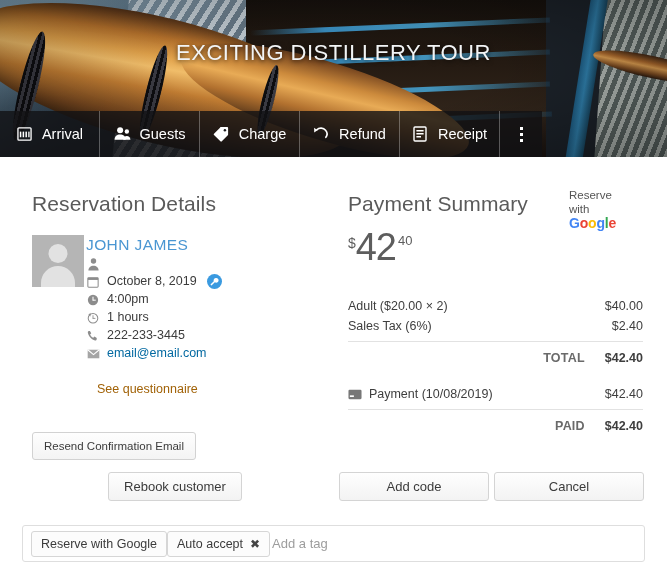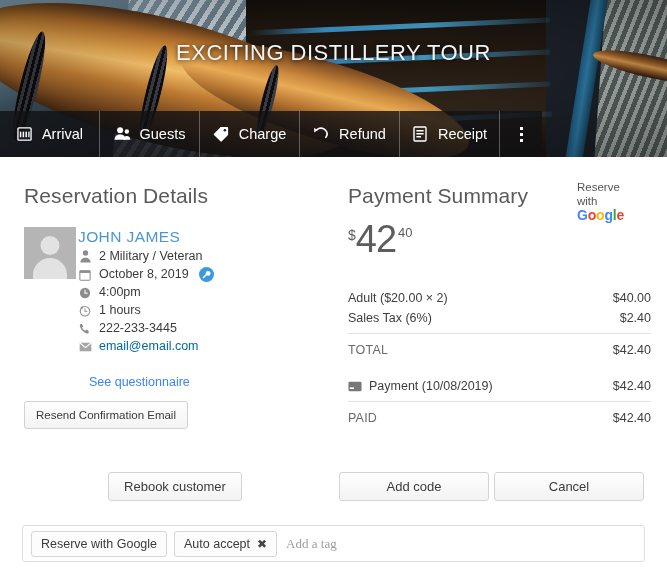--- a/index.html
+++ b/index.html
@@ -125,21 +125,21 @@
     flex:0 0 42px; border-right:0;
     display:flex; align-items:center; justify-content:center; cursor:pointer;
   }
   .tb-icon { display:flex; align-items:center; justify-content:center; width:17px; height:17px; }
   .tb-icon svg { display:block; }
   .dots { display:flex; flex-direction:column; gap:3px; }
   .dots i { display:block; width:3px; height:3px; background:#fff; }
 
   
   .content { position:absolute; left:0; top:157px; width:667px; height:416px; background:#fff; }
-  .cols { display:flex; padding:0; }
+  .cols { display:flex; padding:8px; }
   .col-left  { width:336px; padding:27px 0 0 24px; }
   .col-right { width:331px; padding:27px 16px 0 12px; position:relative; }
 
   .sec-title {
     font-size:21px; color:#5a5a5a; font-weight:400; letter-spacing:.1px;
   }
 
   
   .cust { display:flex; margin-top:19px; }
   .avatar {
@@ -167,31 +167,31 @@
   .link { color:#0369a1; cursor:pointer; }
   .badge-blue {
     width:15px; height:15px; border-radius:50%; background:#3a9ae0;
     display:inline-flex; align-items:center; justify-content:center;
     margin-left:3px; flex:0 0 15px;
   }
   .badge-blue svg { fill:#fff; display:block; }
 
   .see-q {
     margin-top:21px; margin-left:65px;
-    font-size:12.5px; color:#3b82f6; cursor:pointer;
+    font-size:12.5px; color:#a16207; cursor:pointer;
   }
   .btn {
     display:inline-block;
     border:1px solid #d2d2d2; border-radius:3px;
     background: linear-gradient(180deg,#fefefe 0%, #f4f4f4 100%);
     color:#3b3b3b; font-size:11.5px;
     padding:7px 11px; cursor:pointer;
     font-family:"Liberation Sans", sans-serif;
   }
-  .resend-wrap { margin-top:12px; }
+  .resend-wrap { margin-top:36px; }
 
   
   .rwg {
     position:absolute; right:16px; top:24px;
     font-size:11.5px; color:#555; line-height:13.5px; text-align:left; width:74px;
   }
   .gword { font-size:14px; letter-spacing:-.2px; line-height:15px; }
   .gword span { font-weight:700; }
   .g-b { color:#4285f4; } .g-r { color:#ea4335; } .g-y { color:#fbbc05; } .g-g { color:#34a853; }
 
@@ -201,21 +201,21 @@
   .price .cents {
     font-size:13px; margin-top:5px; margin-left:2px;
     text-underline-offset:2px;
   }
 
   .ptable { margin-top:30px; font-size:12.5px; color:#3e3e3e; }
   .prow { display:flex; align-items:center; justify-content:space-between; padding:3px 0; }
   .prow .lbl { display:flex; align-items:center; gap:7px; }
   .prow .lbl svg { fill:#777; display:block; }
   .prow .amt { color:#3e3e3e; }
-  .prow.summary { justify-content:space-between; gap:42px; padding:8px 0 4px; }
+  .prow.summary { justify-content:flex-end; gap:20px; padding:8px 0 4px;font-weight:bold; }
   .prow.summary .skey { color:#6a6a6a; letter-spacing:.2px; }
   .hr { height:1px; background:#e2e2e2; margin:5px 0 1px; }
   .gap { height:15px; }
 
   
   .actions { position:absolute; left:0; top:315px; width:667px; height:40px; }
   .btn-lg {
     position:absolute; height:29px;
     border:1px solid #d4d4d4; border-radius:3px;
     background: linear-gradient(180deg,#fefefe 0%, #f3f3f3 100%);
@@ -224,32 +224,32 @@
     font-family:"Liberation Sans", sans-serif;
   }
   .btn-rebook  { left:108px; width:134px; }
   .btn-addcode { left:339px; width:150px; }
   .btn-cancel  { left:494px; width:150px; }
 
   
   .tagbar {
     position:absolute; left:22px; top:368px; width:623px; height:37px;
     border:1px solid #dedede; border-radius:3px; background:#fff;
-    display:flex; align-items:center; padding:0 8px; gap:7px;
+    display:flex; align-items:center; padding:0 8px; gap:0;
   }
   .tag {
     border:1px solid #d6d6d6; border-radius:3px;
     background:#fcfcfc; color:#3b3b3b;
     font-size:12.5px; padding:5px 9px;
     display:flex; align-items:center; gap:7px; cursor:pointer;
   }
   .tag .x { color:#444; font-size:12px; line-height:12px; cursor:pointer; }
   .tag-input {
     border:0; outline:none; flex:1; font-size:13px; color:#0f172a;
-    font-family:Liberation Serif, serif; background:transparent;
+    font-family:Liberation Sans, sans-serif; background:transparent;
     padding-left:2px;
   }
   .tag-input::placeholder { color:#9d9d9d; }
 </style>
 </head>
 <body>
 
 <div class="app">
 
   <div class="hero">
@@ -356,21 +356,20 @@
           <div class="cust-info">
             <div class="cust-name">JOHN JAMES</div>
 
             <div class="drow">
               <span class="ico">
                 <svg width="11" height="13" viewBox="0 0 11 13">
                     <circle cx="5.5" cy="3" r="2.7"></circle>
                     <path d="M.4 12.6c0-3 2.3-4.8 5.1-4.8s5.1 1.8 5.1 4.8z"></path>
                   </svg>
               </span>
-              <span>2 Military / Veteran</span>
             </div>
 
             <div class="drow">
               <span class="ico">
                 <svg width="12" height="12" viewBox="0 0 14 14">
                     <rect x="1" y="2" width="12" height="11" rx="1" fill="none" stroke="#8c8c8c" stroke-width="1.2"></rect>
                     <rect x="1" y="2" width="12" height="2.6" fill="#8c8c8c"></rect>
                   </svg>
               </span>
               <span>October 8, 2019</span>

